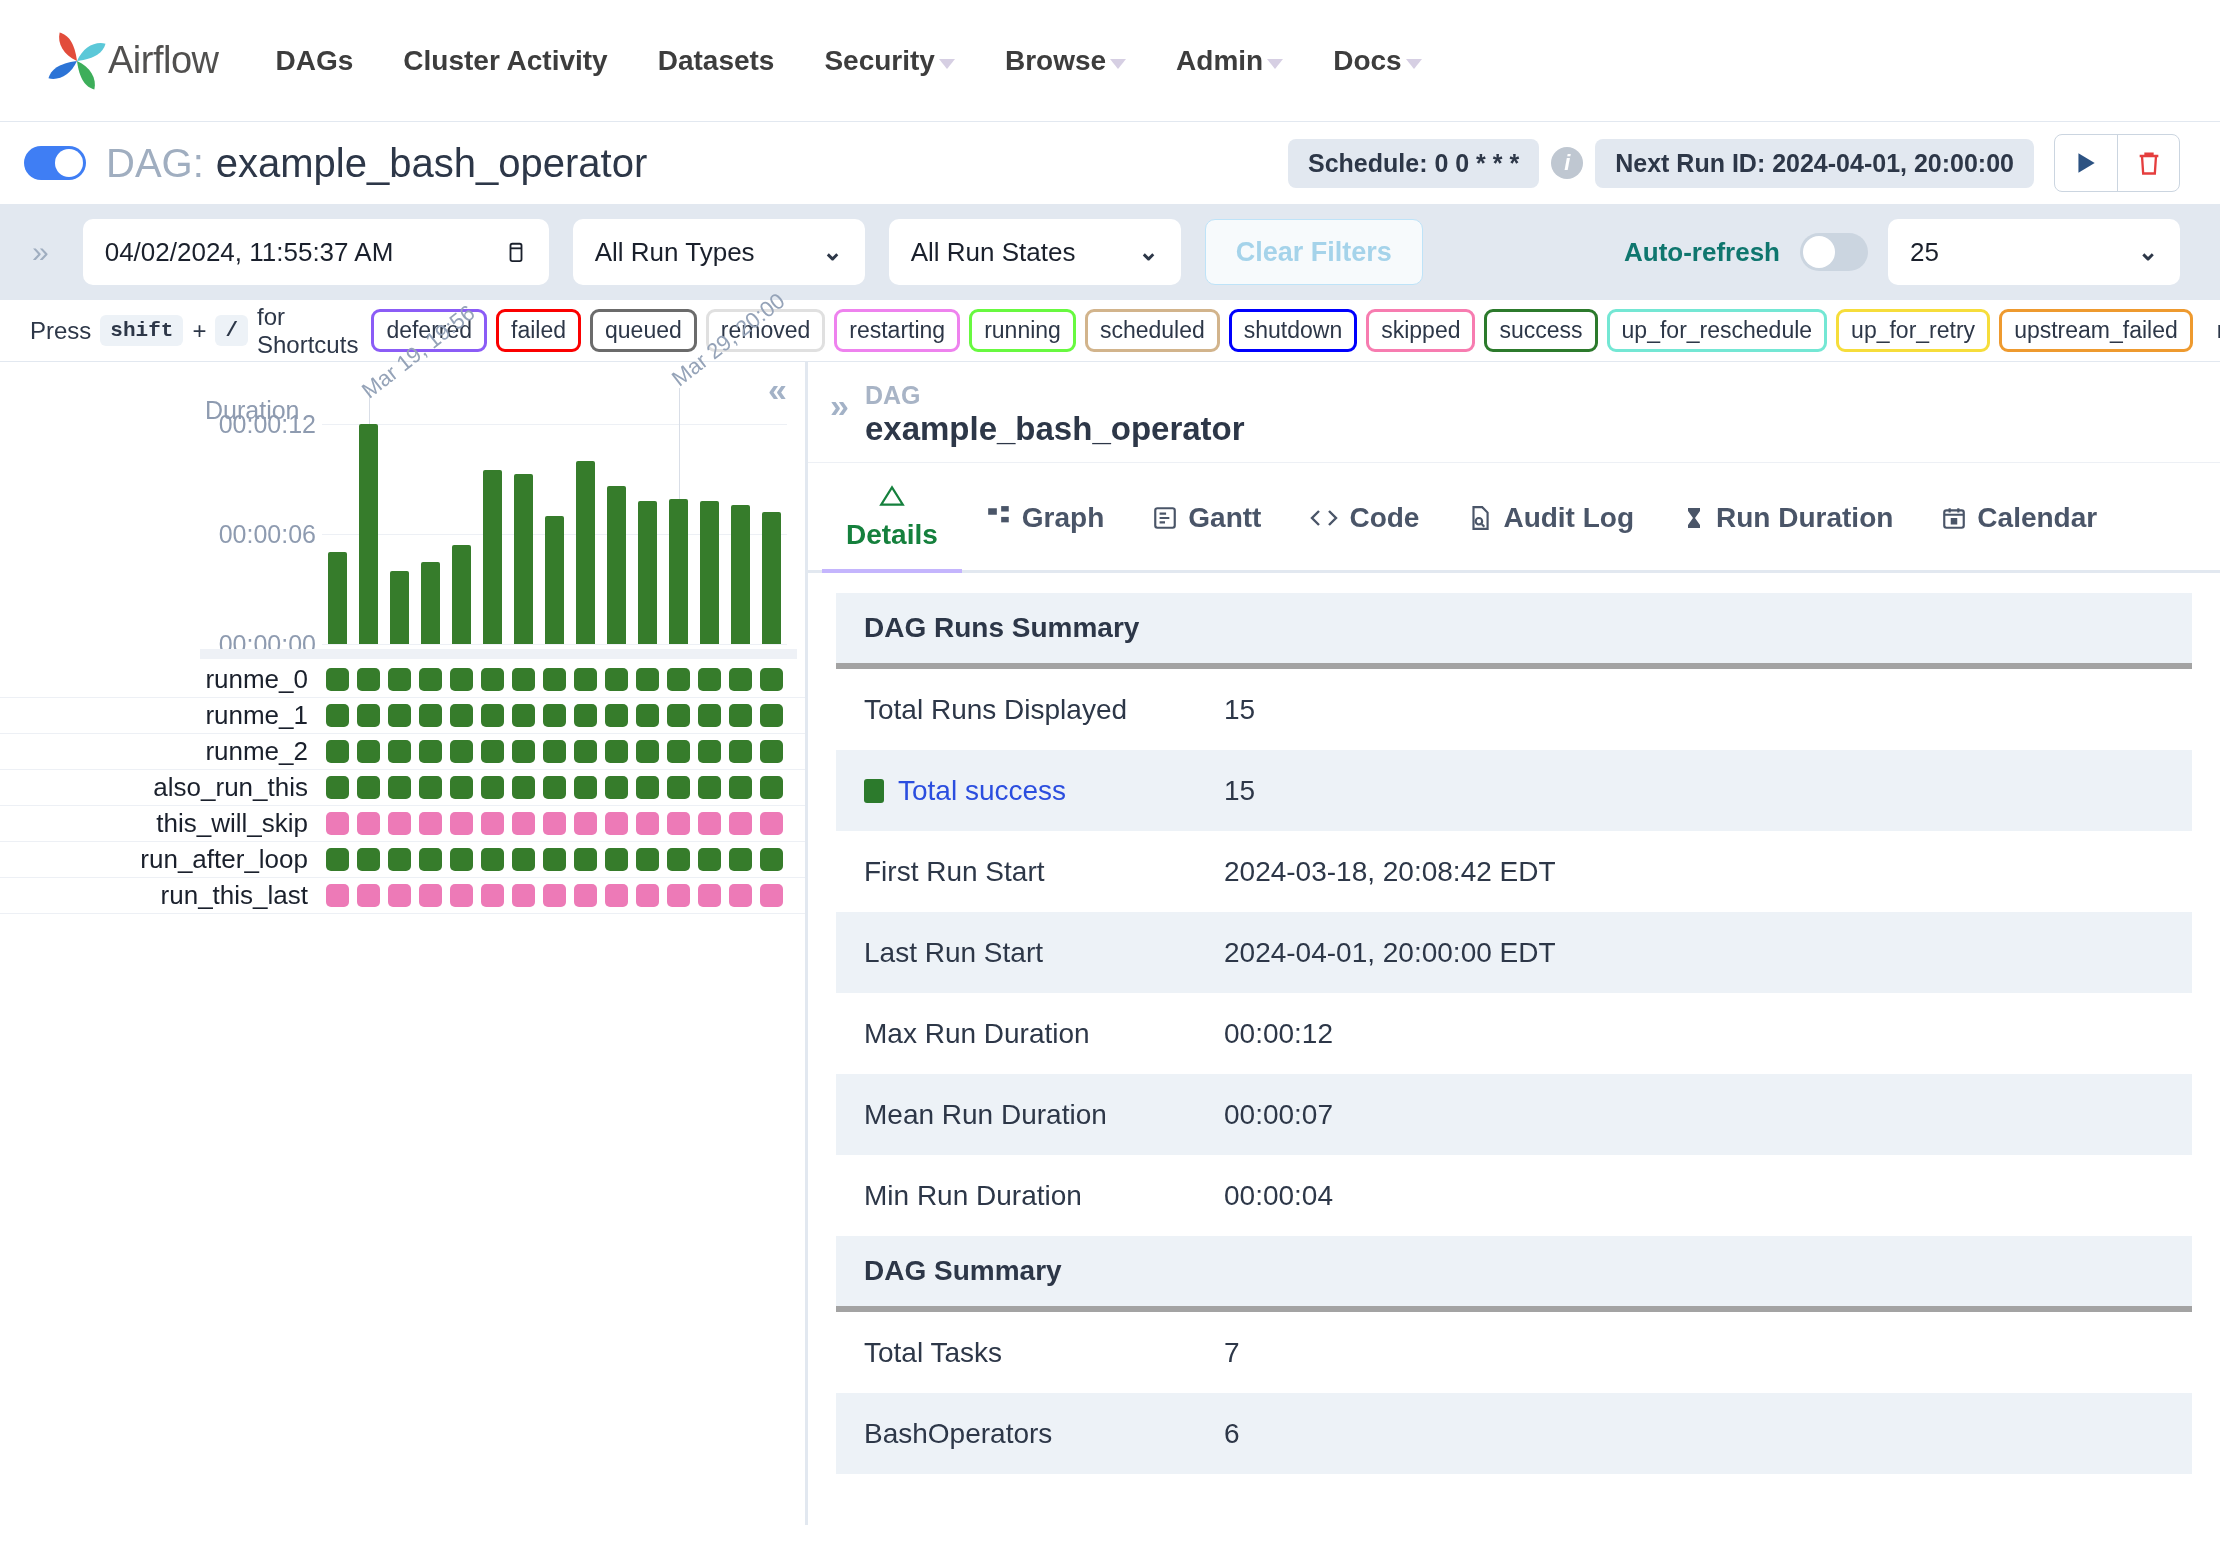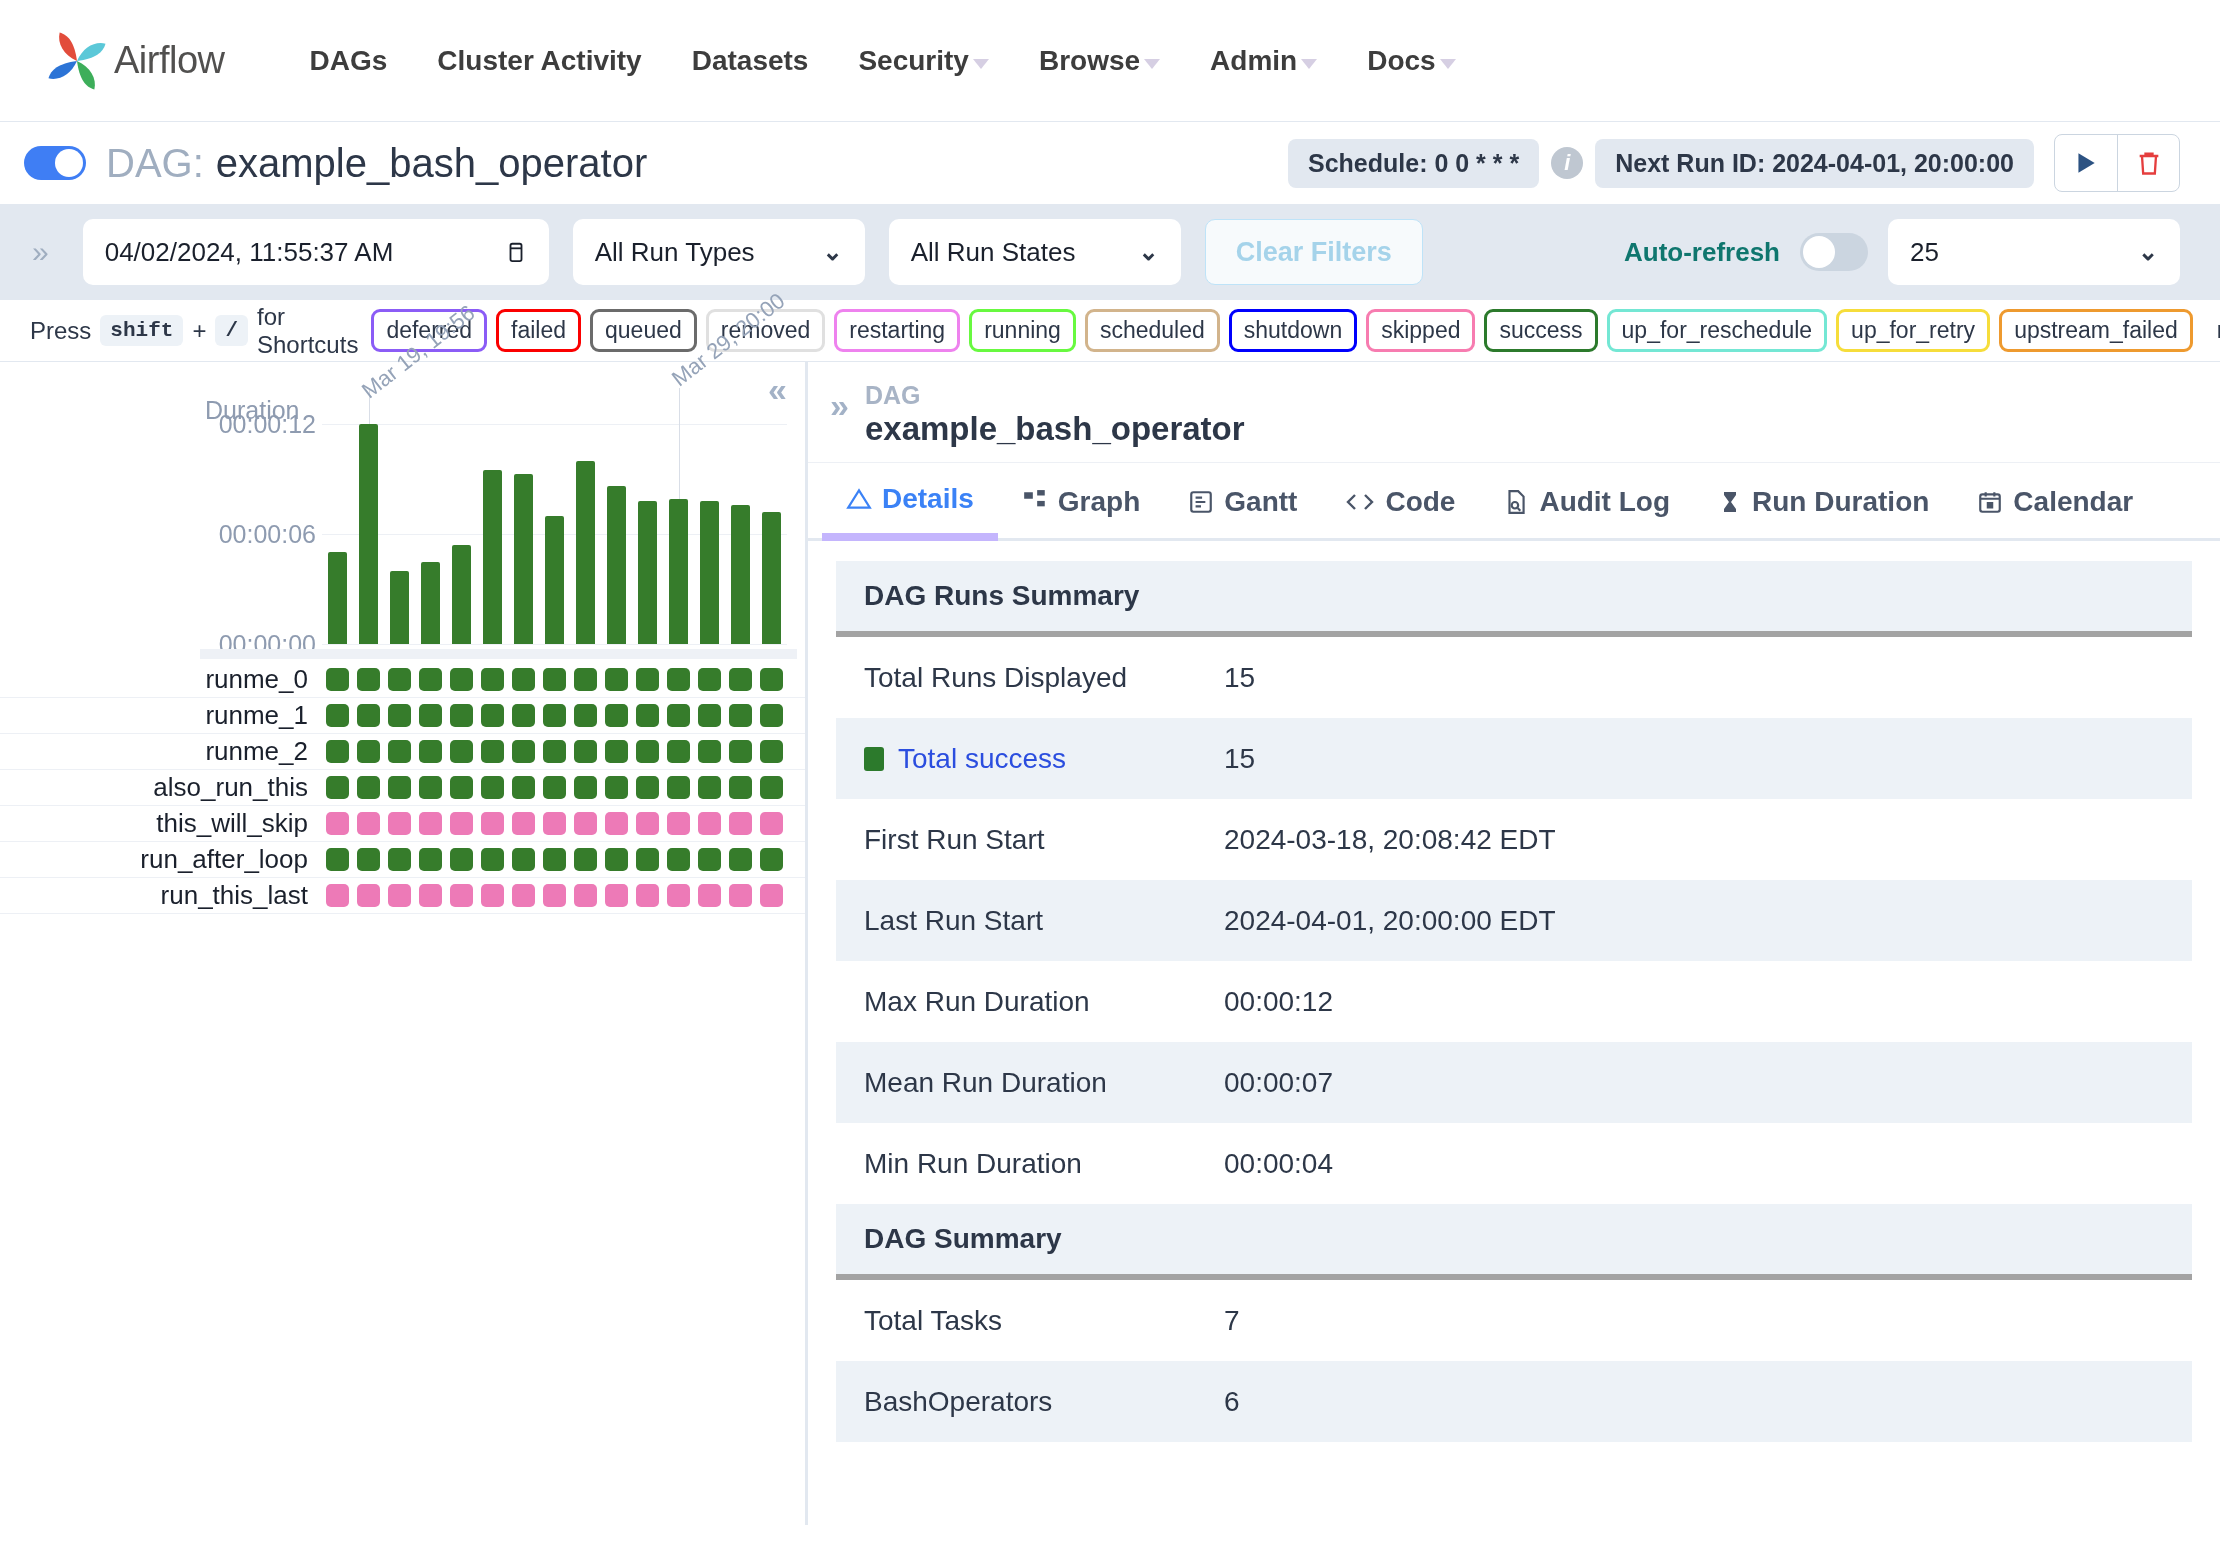--- a/index.html
+++ b/index.html
@@ -9,21 +9,21 @@
     background: #fff; color: #1a202c;
     overflow: hidden;
   }
 
   
   .navbar {
     height: 122px; display: flex; align-items: center;
     padding: 0 40px 0 46px; background: #fff;
     border-bottom: 1px solid #e2e8f0;
   }
-  .brand { display: flex; align-items: center; gap: 6px; margin-right: 60px; justify-content: space-between; }
+  .brand { display: flex; align-items: center; gap: 0; margin-right: 32px; justify-content: space-between; }
   .logo { width: 62px; height: 62px; position: relative; }
   .brand-name { font-size: 38px; color: #51504f; letter-spacing: -0.5px; }
   .nav-items { display: flex; align-items: center; gap: 0; }
   .nav-item {
     font-size: 28px; font-weight: bold; color: #3d3d3d;
     padding: 10px 25px; display: flex; align-items: center; gap: 4px;
     cursor: pointer; white-space: nowrap;
   }
   .caret { border-left: 8px solid transparent; border-right: 8px solid transparent;
            border-top: 10px solid #d6cfe3; display:inline-block; margin-top:6px; }
@@ -149,21 +149,21 @@
   .dp-head { display:flex; align-items:flex-start; gap:16px; padding: 18px 30px 14px 22px;
              border-bottom:1px solid #edf0f5; }
   .dp-expand { color:#a3b2c7; font-size:34px; font-weight:bold; line-height:1; margin-top:8px; cursor:pointer;}
   .dp-kicker { font-size:25px; color:#a8b4c6; font-weight:bold; line-height:1.2; }
   .dp-name { font-size:33px; font-weight:bold; color:#2d3748; }
   .tabs { display:flex; gap: 0; padding: 0 14px; border-bottom: 3px solid #e2e8f0; }
   .tab {
     display:flex; align-items:center; gap:10px; padding: 20px 24px 18px;
     font-size: 28px; font-weight:bold; color:#4a5568; cursor:pointer; white-space:nowrap;
   }
-  .tab.active { color: #3b82f6; border-bottom: 8px solid #c4b5fd; margin-bottom:-3px; }
+  .tab.active { color: #15803d; border-bottom: 4px solid #c4b5fd; margin-bottom:-3px;flex-direction:column; }
   .tbl { padding: 20px 28px 0 28px; overflow:hidden; }
   .trow2 { display:flex; align-items:center; height: 81px; padding: 0 28px; font-size: 28px; }
   .trow2.alt { background:#edf2f7; }
   .trow2.section { background:#edf2f7; font-weight:bold; color:#2d3748; border-bottom:6px solid #a3a3a3; height:76px; }
   .tkey { width: 360px; color:#2d3748; display:flex; align-items:center; gap:14px; }
   .tval { color:#2d3748; }
   .linkgreen { width:20px; height:24px; background:#2c7a2c; border-radius:3px; display:inline-block; }
   .bluelink { color:#2b4edf; }
 </style>
 </head>

